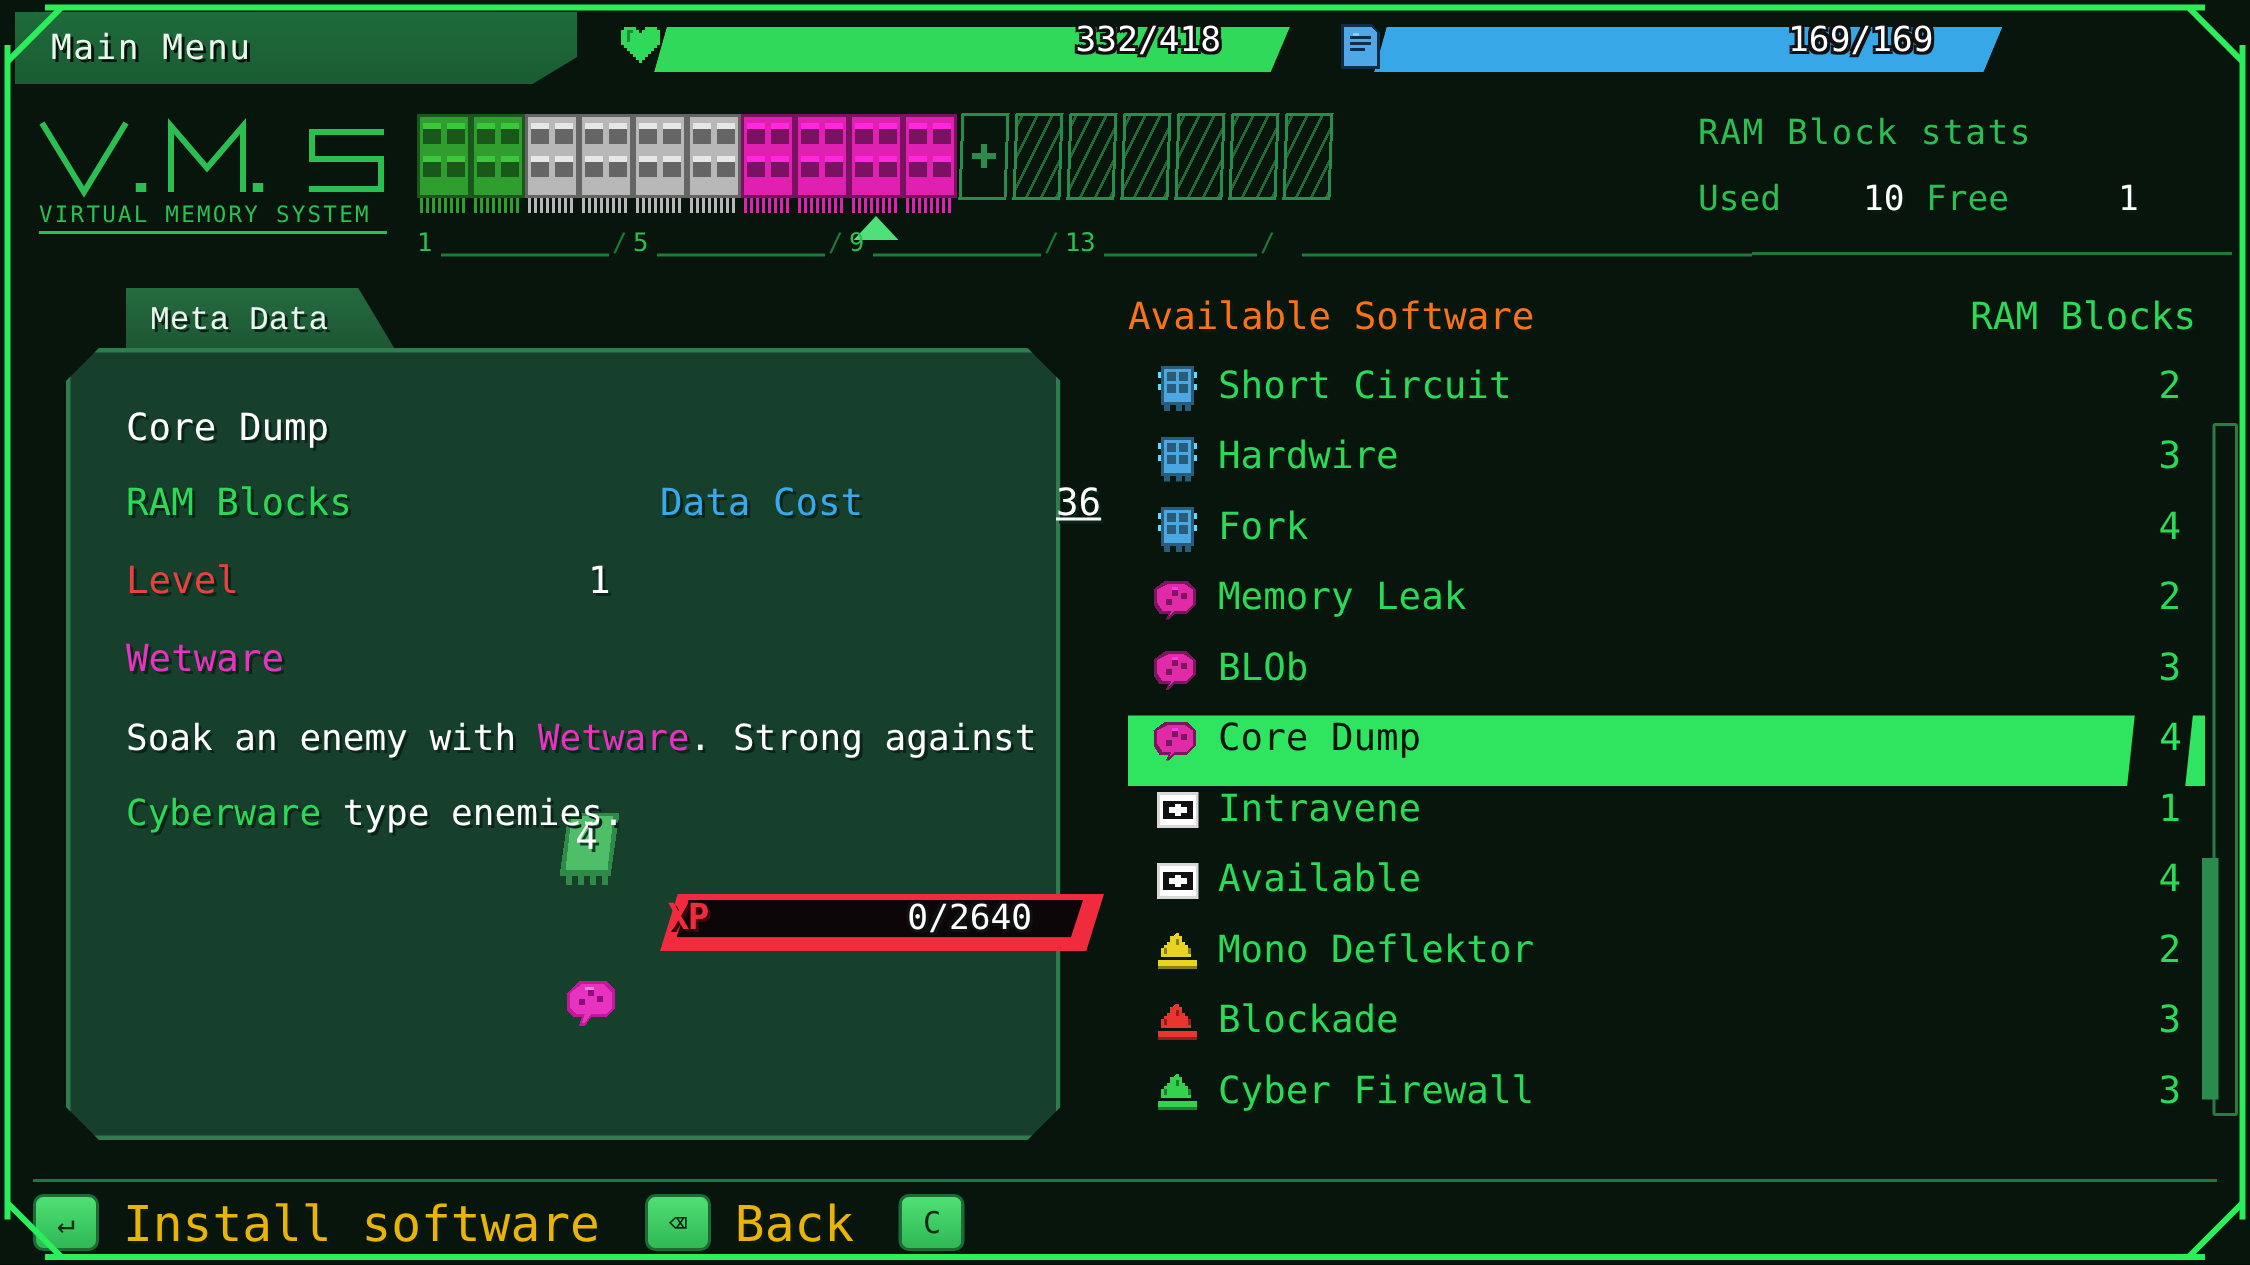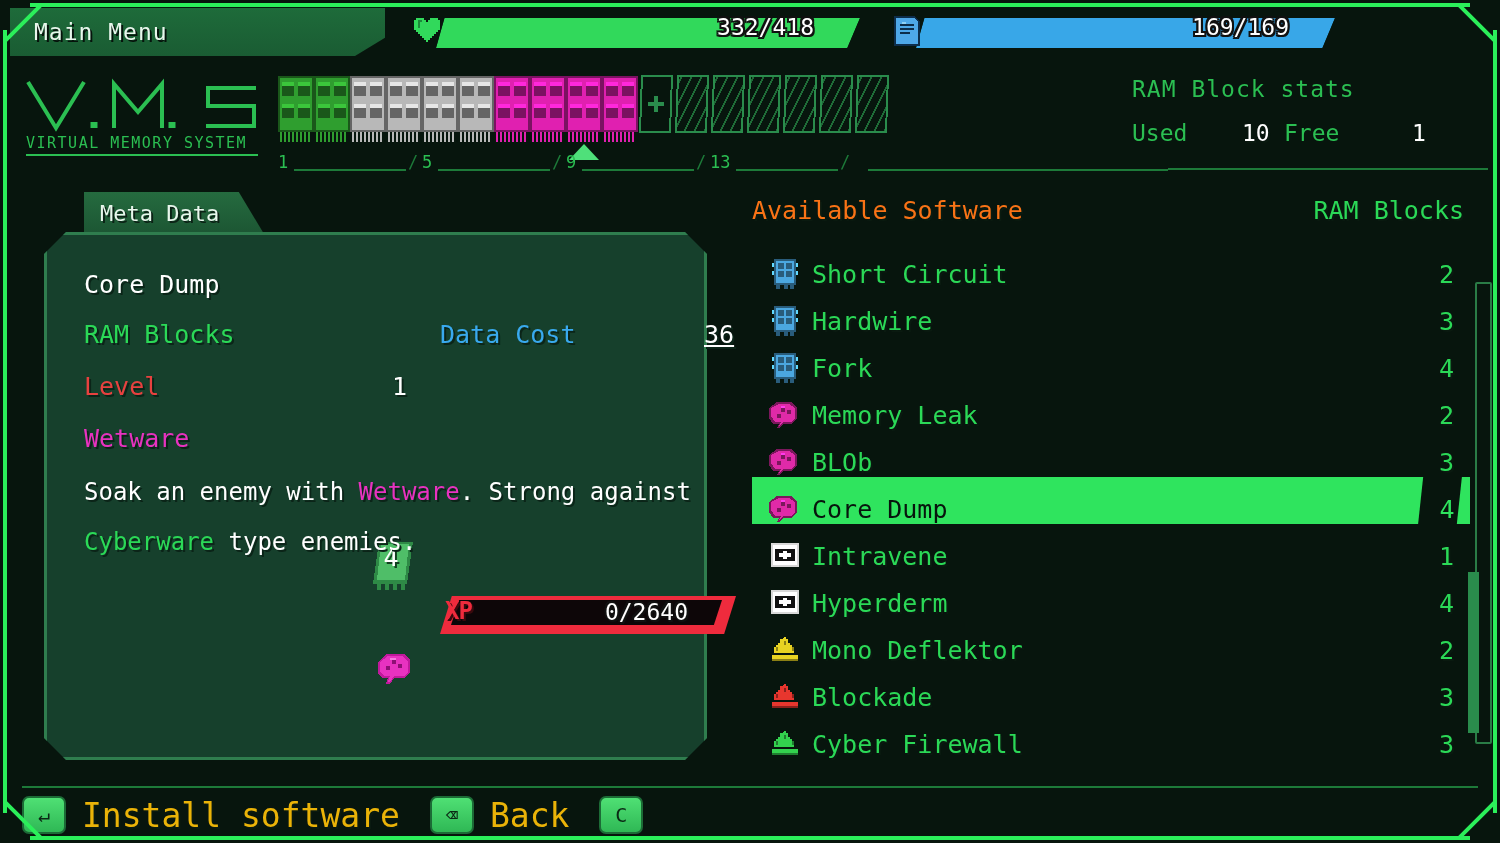--- a/index.html
+++ b/index.html
@@ -82,21 +82,21 @@
     text-shadow:2px 2px 0 #0a1a10; }
   #ramstats-underline { position:absolute; left:1168px; top:168px; width:320px; height:2px; background:#1d7a39; }
 
   
   #meta-tab {
     position:absolute; left:84px; top:192px; width:180px; height:42px;
     background:linear-gradient(180deg,#256b3f,#1c5633);
     clip-path:polygon(0 0, 86% 0, 100% 100%, 0 100%);
     display:flex; align-items:center;
   }
-  #meta-tab span { color:#e8f6ec; font-size:22px; padding-left:16px; text-shadow:2px 2px 0 #0c2216; }
+  #meta-tab span { color:#e8f6ec; font-size:22px; padding-left:16px; text-shadow:2px 2px 0 #0c2216;font-family:Liberation Mono, monospace; }
 
   #meta-panel {
     position:absolute; left:44px; top:232px; width:663px; height:528px;
     background:#16402c;
     border:3px solid #2f7d4e;
     clip-path:polygon(22px 0, calc(100% - 22px) 0, 100% 22px, 100% calc(100% - 22px),
                       calc(100% - 22px) 100%, 22px 100%, 0 calc(100% - 22px), 0 22px);
   }
   #meta-inner { position:absolute; left:44px; top:232px; width:663px; height:528px; }
 
@@ -124,21 +124,21 @@
   .m-desc { position:absolute; left:40px; font-size:24px; color:#fff; text-shadow:2px 2px 0 #0b2418;
     white-space:nowrap; }
 
   
   #sw-head-left  { position:absolute; left:752px; top:196px; color:#f97316; font-size:25px;
     text-shadow:2px 2px 0 #0a1a10; }
   #sw-head-right { position:absolute; right:36px;  top:196px; color:#2bd957; font-size:25px;
     text-shadow:2px 2px 0 #0a1a10; }
 
   #sw-list { position:absolute; left:752px; top:242px; width:718px; height:516px; }
-  .sw-row { position:relative; height:47px; display:flex; align-items:flex-end; }
+  .sw-row { position:relative; height:47px; display:flex; align-items:flex-start; }
   .sw-row .ico { width:42px; height:32px; margin-left:12px; margin-right:6px; flex:0 0 auto;
     display:flex; align-items:center; justify-content:center; }
   .sw-row .nm  { font-size:25px; color:#2bd957; text-shadow:2px 2px 0 #0a1a10; flex:1 1 auto; }
   .sw-row .bk  { font-size:25px; color:#2bd957; text-shadow:2px 2px 0 #0a1a10; padding-right:16px; }
   .sw-row.sel { background:#2fe45e; }
   .sw-row.sel .nm { color:#07150d; text-shadow:none; }
   .sw-row.sel .bk { color:#2fe45e; text-shadow:none; position:relative; z-index:3; padding-right:0;
      width:46px; text-align:center; }
   .sel-badge { position:absolute; right:8px; top:-1px; width:44px; height:49px; background:#07150d;
      clip-path:polygon(12% 0, 100% 0, 88% 100%, 0 100%); }
@@ -749,21 +749,21 @@
     </div>
     <div class="sw-row">
       <span class="ico">
         <svg width="28" height="28" viewBox="0 0 14 14" shape-rendering="crispEdges">
           <path fill="#d8d8d8" d="M0 1h14v12H0z"></path>
           <path fill="#ffffff" d="M1 2h12v10H1z"></path>
           <path fill="#111111" d="M2 4h10v6H2z"></path>
           <path fill="#ffffff" d="M6 5h2v4H6zM4 6h6v2H4z"></path>
         </svg>
       </span>
-      <span class="nm">Hyperderm</span>
+      <span class="nm">Available</span>
       <span class="bk">4</span>
     </div>
     <div class="sw-row">
       <span class="ico">
         <svg width="30" height="28" viewBox="0 0 15 14" shape-rendering="crispEdges">
           <path fill="#e8d322" d="M7 1h1v1h1v2h1v1h1v1h1v3H2V6h1V5h1V4h1V2h1z"></path>
           <path fill="#8b7f14" d="M3 6h1v2H3zM11 6h1v2h-1zM7 3h1v2H7z"></path>
           <path fill="#e8d322" d="M1 10h13v2H1z"></path>
           <path fill="#8b7f14" d="M1 12h13v1H1z"></path>
         </svg>

